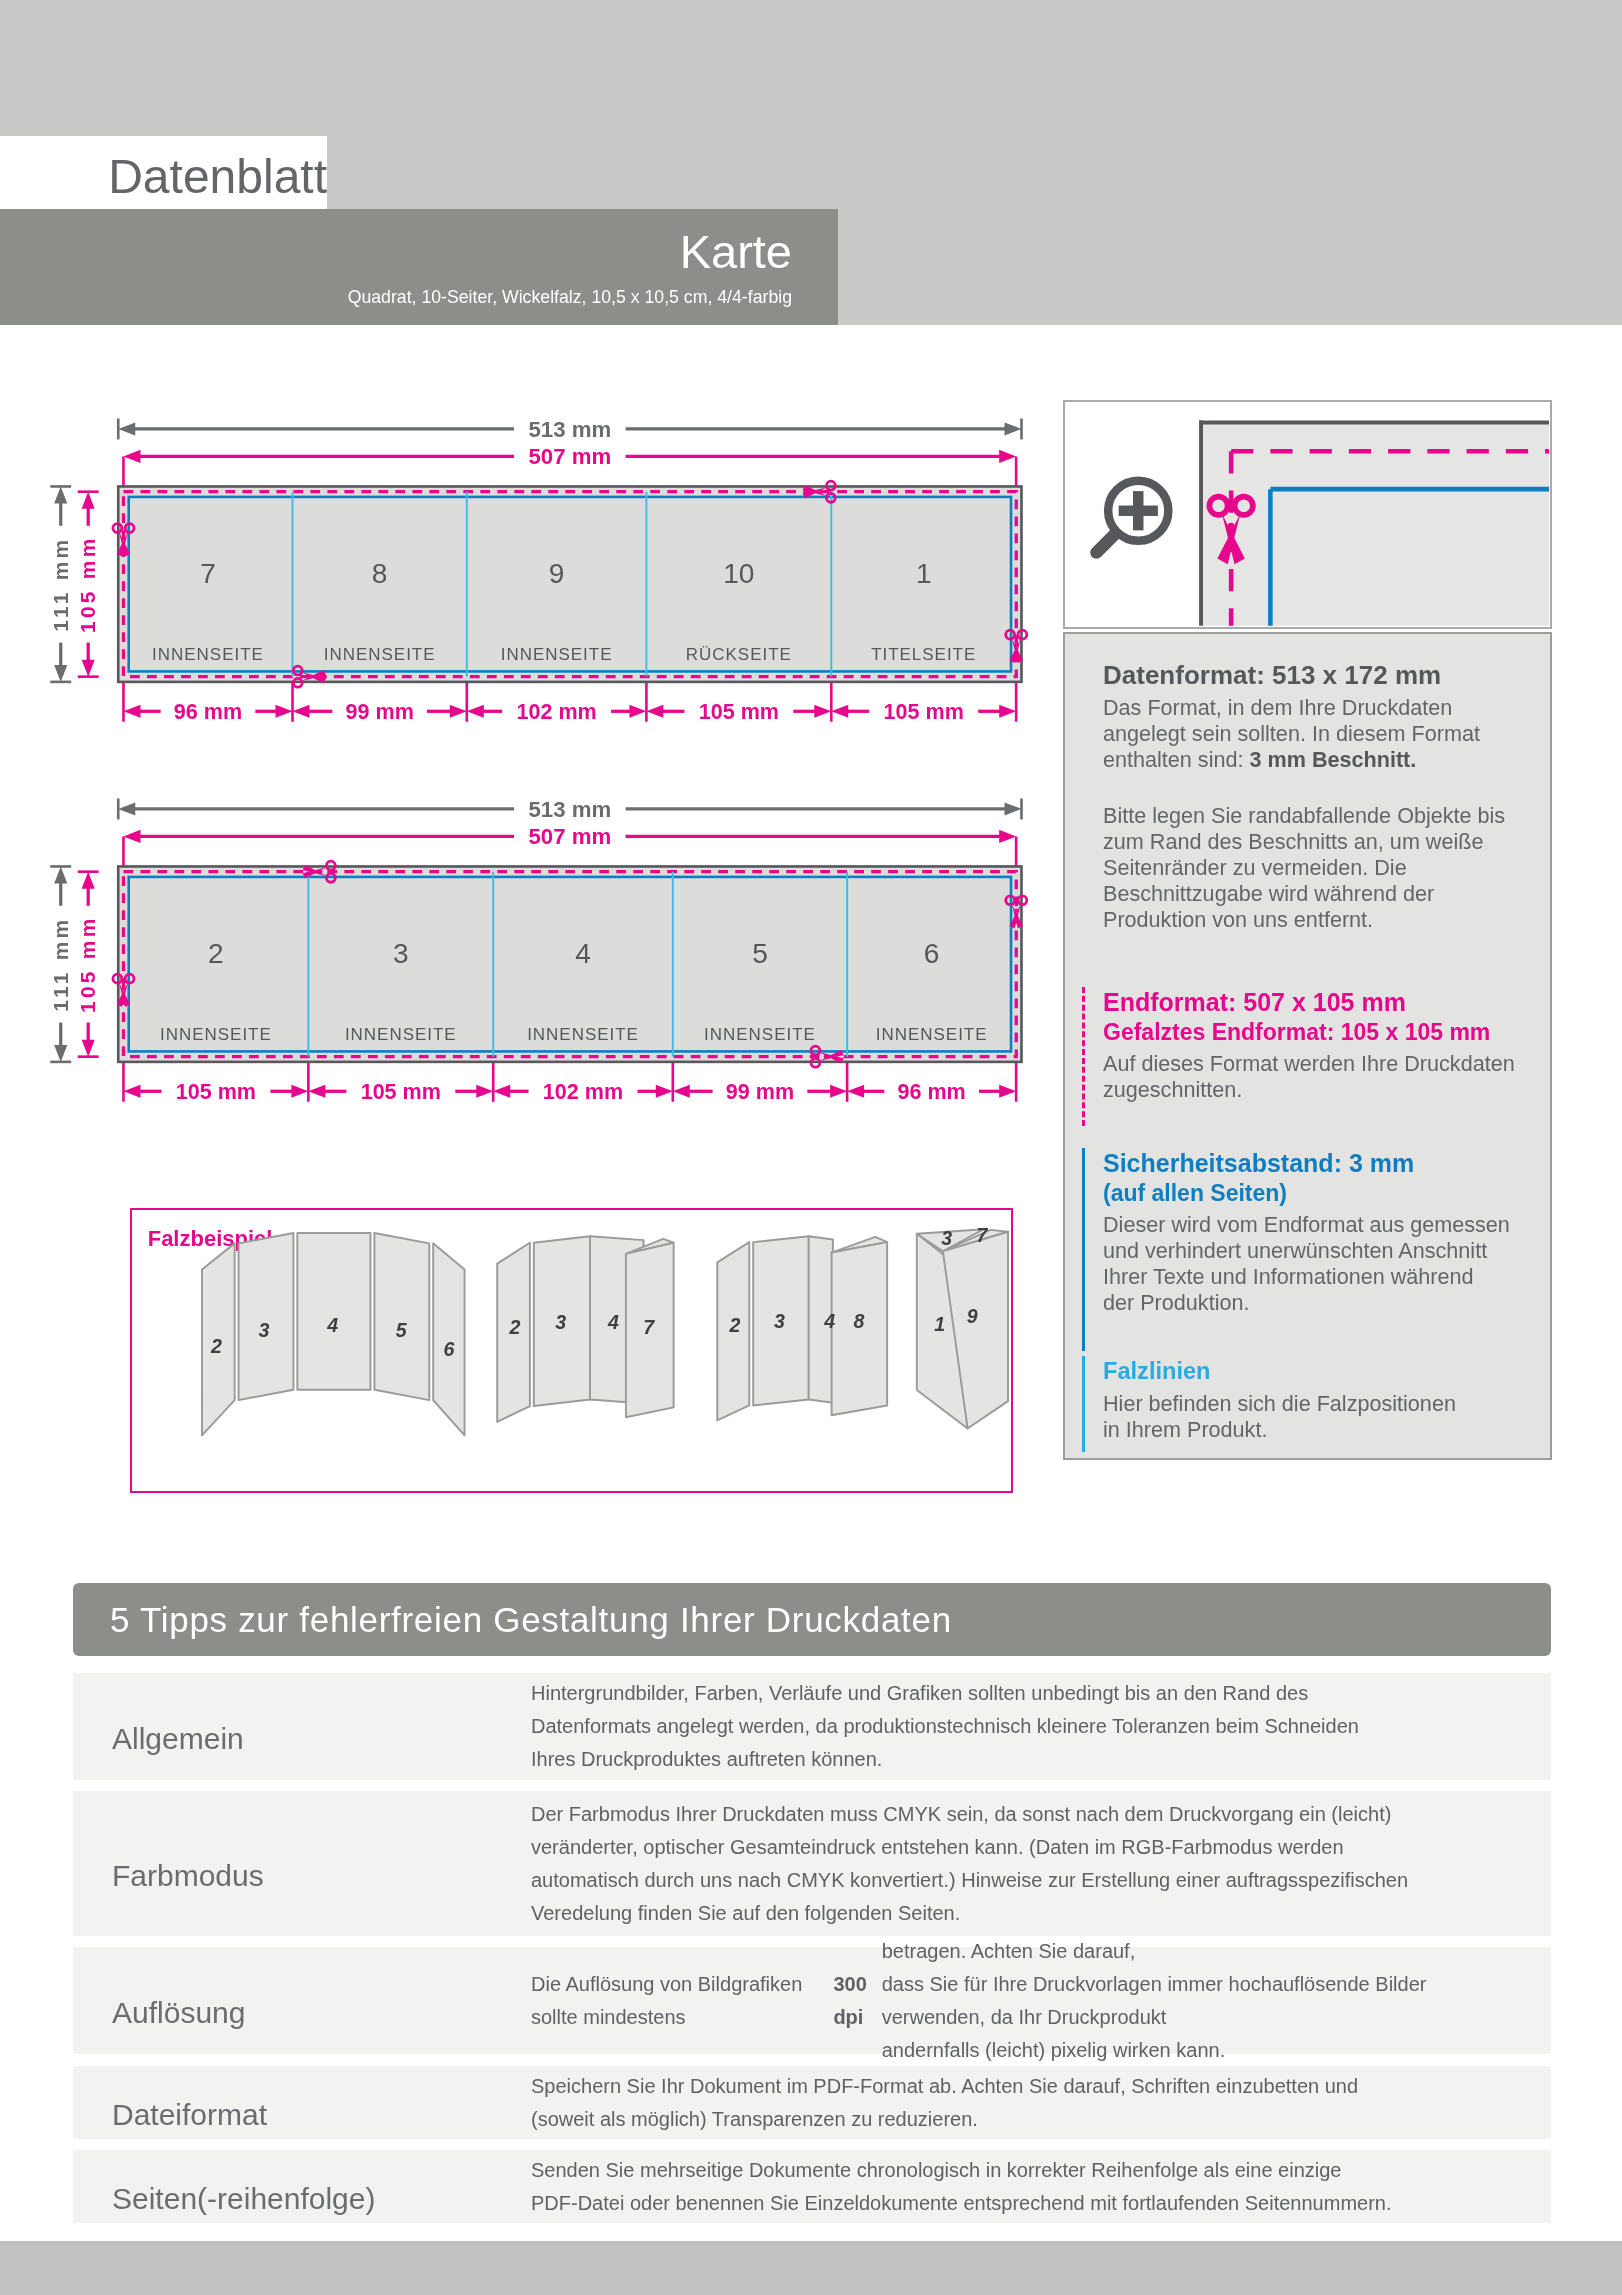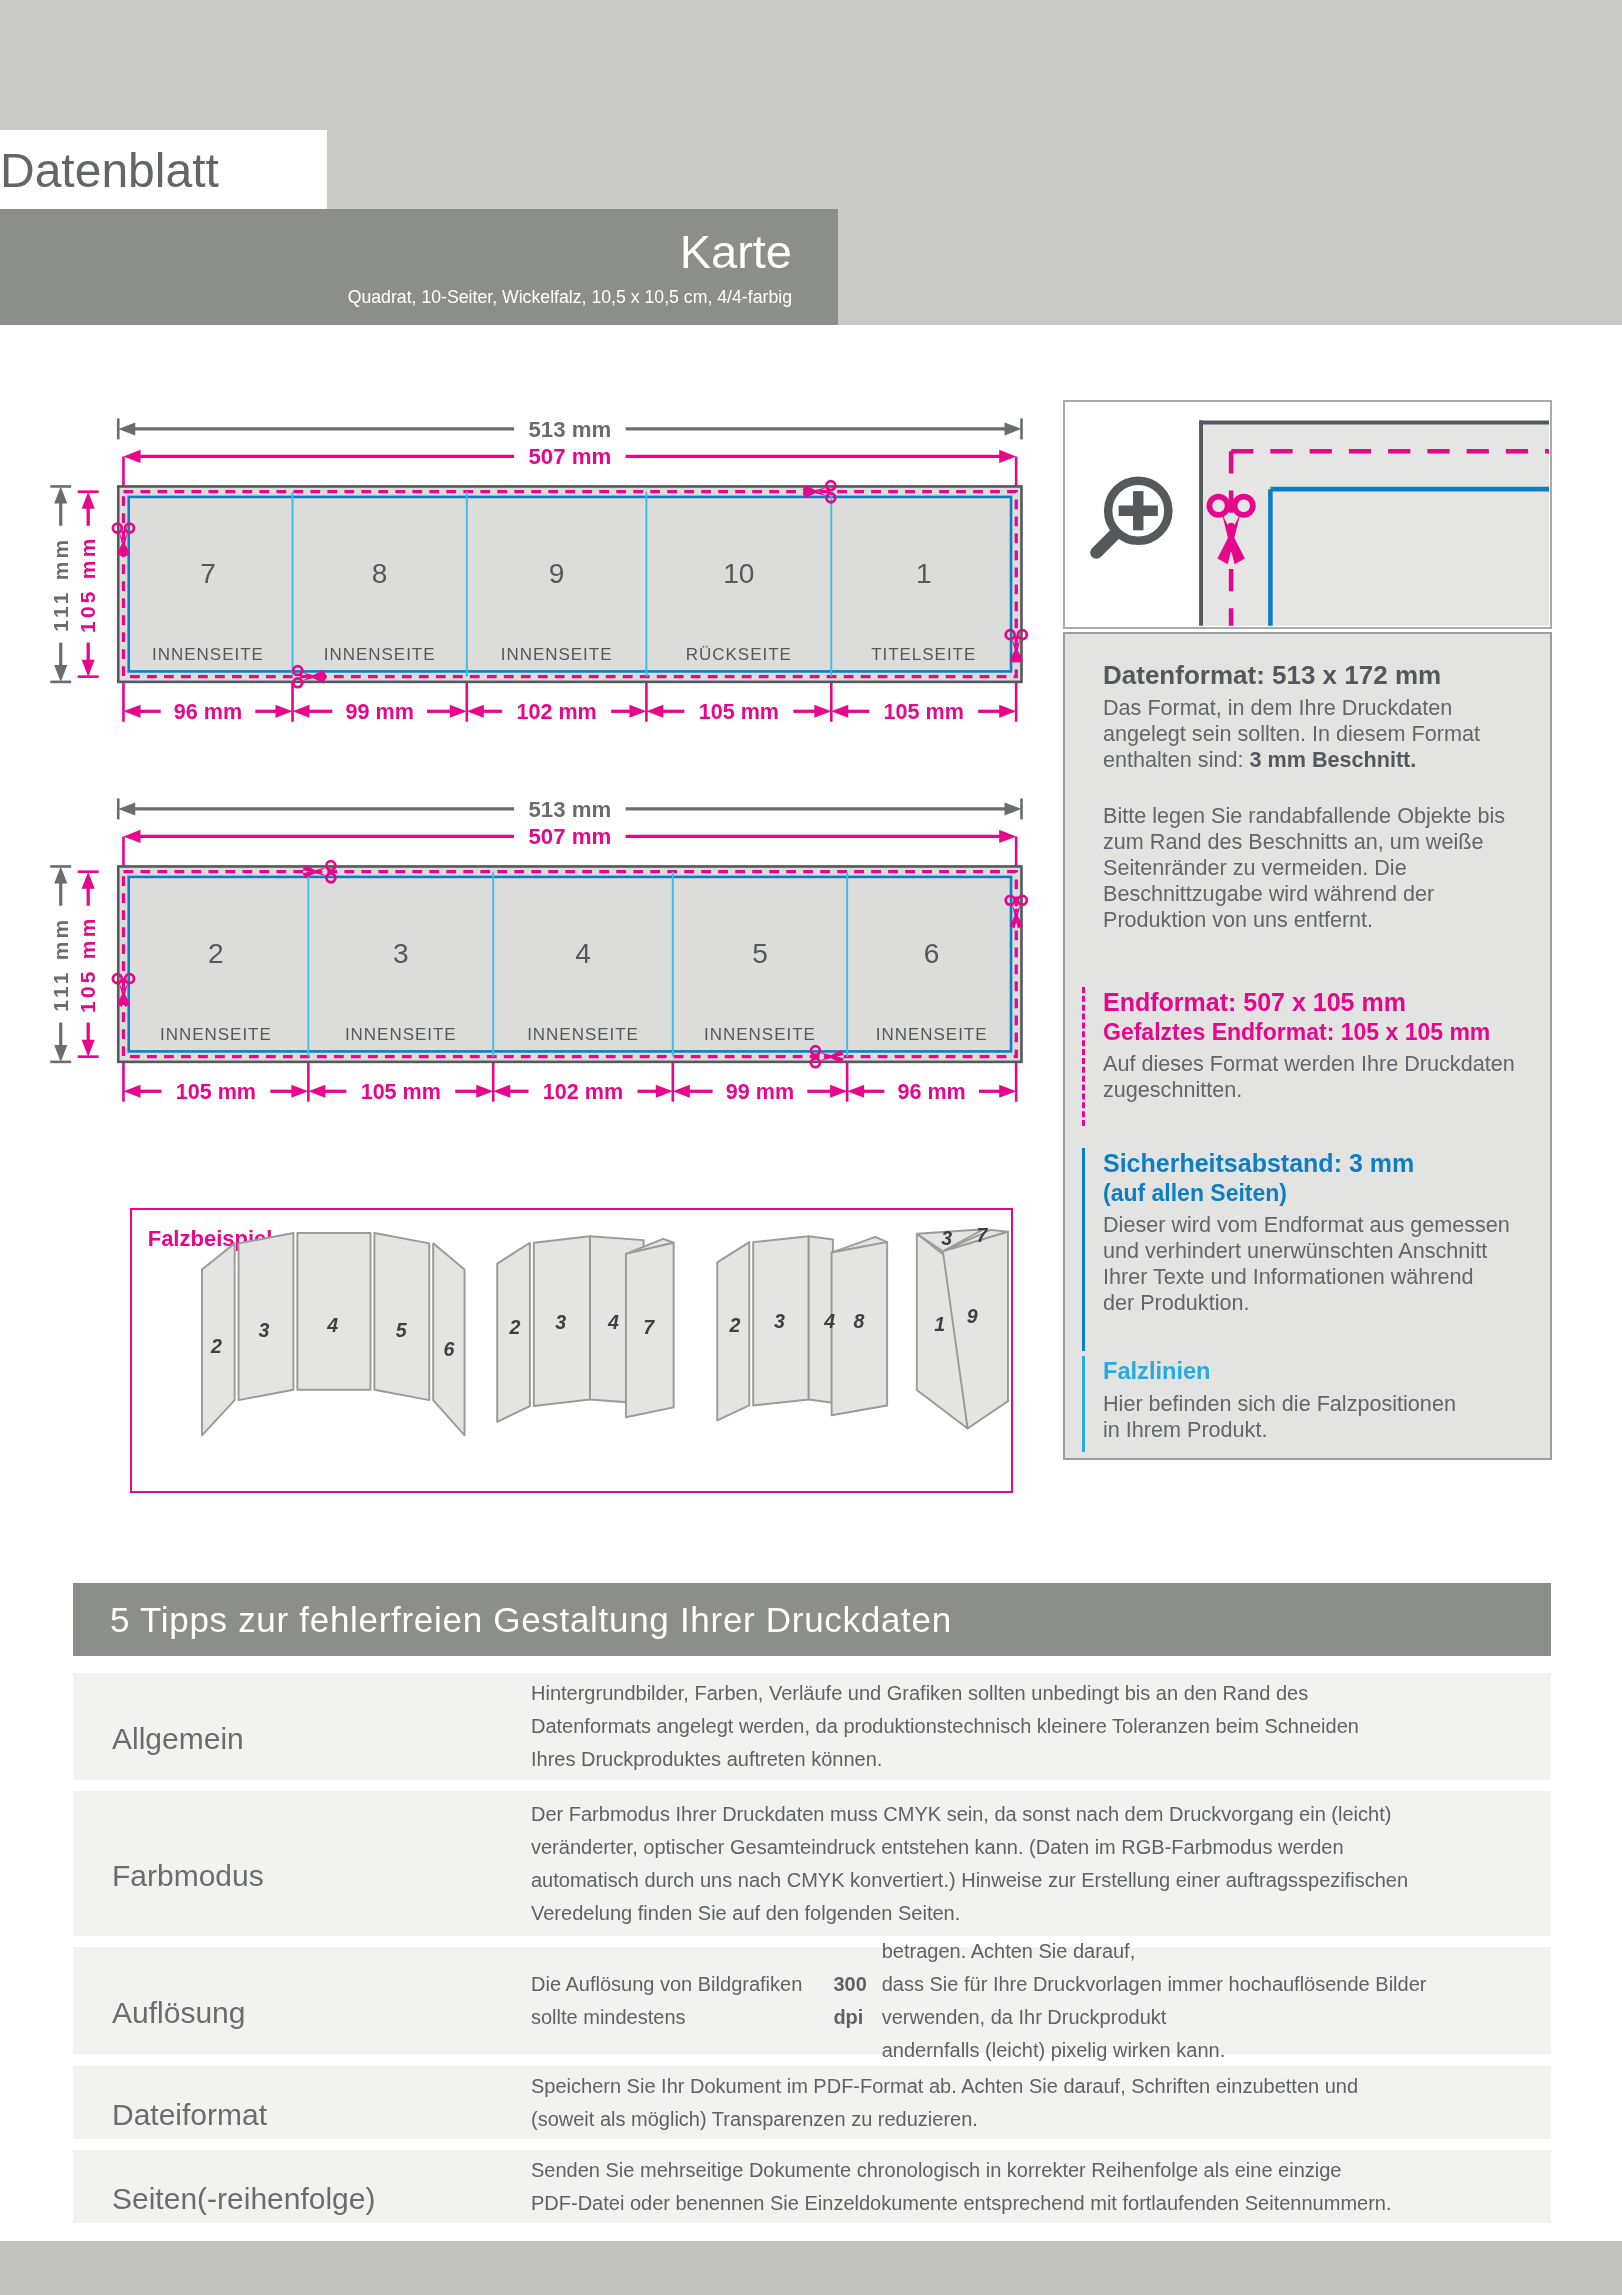--- a/index.html
+++ b/index.html
@@ -1,20 +1,20 @@
 <!DOCTYPE html>
 <html style="font-size:10.5px"><head>
 <meta charset="utf-8">
 <style>
   html,body{margin:0;padding:0;background:#ffffff;}
   body{width:1623px;height:2295px;position:relative;font-family:"Liberation Sans","DejaVu Sans",sans-serif;}
   .abs{position:absolute;}
   
   .top-bg{left:0;top:0;width:1623px;height:325px;background:#c9c9c7;}
-  .datenblatt-box{left:0;top:130px;width:327px;height:81px;background:#ffffff;display:flex;align-items:center;justify-content:flex-start;}
+  .datenblatt-box{left:0;top:136px;width:327px;height:81px;background:#ffffff;display:flex;align-items:center;justify-content:flex-end;}
   .datenblatt-box span{font-size:48px;font-weight:400;color:#636569;letter-spacing:0;}
   .dark-band{left:0;top:209px;width:838px;height:116px;background:#8b8e89;display:flex;flex-direction:column;align-items:flex-end;justify-content:center;padding-right:46px;box-sizing:border-box;}
   .karte-title{color:#ffffff;font-size:47px;font-weight:400;line-height:51px;}
   .karte-sub{color:#ffffff;font-size:17.7px;font-weight:400;margin-top:9.2px;}
   
   svg.diagram{left:0;width:1060px;height:366px;overflow:visible;}
   
   .falz-box{left:130px;top:1208px;width:883px;height:285px;border:2.6px solid #e6078c;box-sizing:border-box;background:#ffffff;}
   .falz-label{position:absolute;left:15.7px;top:15.7px;color:#e6078c;font-size:22px;font-weight:700;}
   .stage{position:absolute;overflow:visible;}
@@ -26,21 +26,21 @@
   .sec-accent{position:absolute;left:17px;top:0;width:0;}
   .sec-h{font-size:26px;font-weight:700;line-height:31px;}
   .sec-h2{font-size:23px;font-weight:700;line-height:29px;}
   .sec-body{font-size:21.6px;line-height:26px;color:#636569;white-space:pre-line;margin-top:3.9px;}
   .sec-body .b{font-weight:700;color:#55575a;}
   .c-dark{color:#55575a;}
   .c-magenta{color:#e6078c;}
   .c-blue{color:#0d7ec1;}
   .c-cyan{color:#29abe2;}
   
-  .tips-header{left:73px;top:1583px;width:1478px;height:73px;background:#8b8e89;display:flex;align-items:center;}
+  .tips-header{left:73px;top:1583px;width:1478px;height:73px;background:#8b8e89;display:flex;align-items:center;border-radius:6px;}
   .tips-header div{color:#ffffff;font-size:35px;font-weight:300;padding-left:37px;letter-spacing:0.7px;}
   .tip-row{left:73px;width:1478px;background:#f2f2f1;}
   .tip-label{position:absolute;left:39px;top:12px;height:100%;display:flex;align-items:center;font-size:30px;color:#6a6c6e;font-weight:400;}
   .tip-text{position:absolute;left:458px;top:0;height:100%;width:936px;display:flex;align-items:center;font-size:20px;line-height:33px;color:#5f6164;white-space:pre-line;}
   .tip-text .b{font-weight:700;}
   
   .footer{left:0;top:2241px;width:1623px;height:55px;background:#c1c1c0;}
 </style>
 </head>
 <body>

